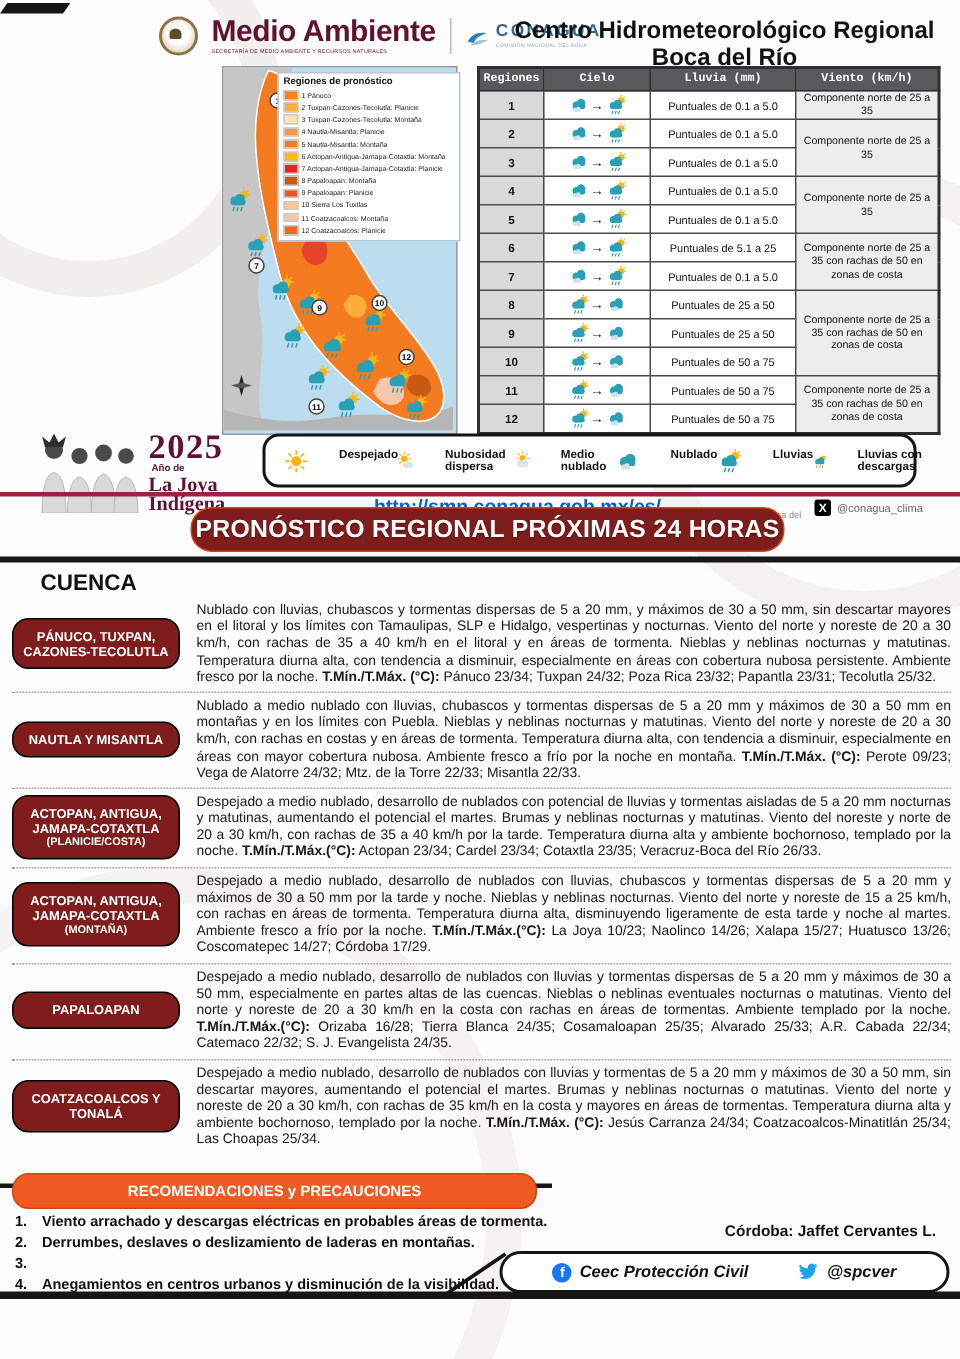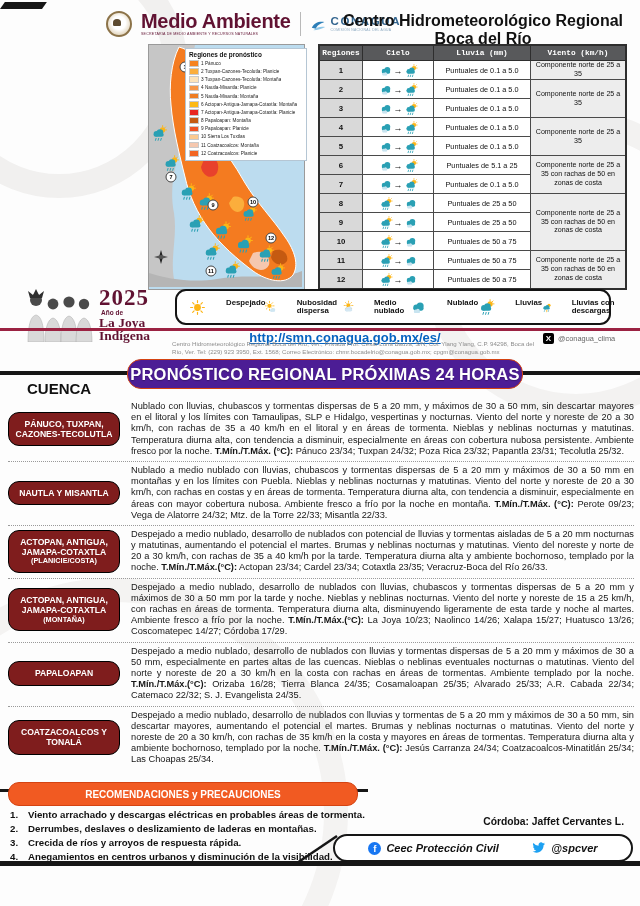--- a/index.html
+++ b/index.html
@@ -76,21 +76,21 @@
        font-weight:bold;color:#0563c1;text-decoration:underline;z-index:3;}
   .contact{position:absolute;left:172px;top:340px;width:368px;font-size:6.1px;color:#8d8d8d;
        line-height:1.35;z-index:3;}
   .xhandle{position:absolute;left:543px;top:333px;display:flex;align-items:center;gap:4px;z-index:3;}
   .xbox{width:11px;height:11px;background:#000;color:#fff;border-radius:2px;display:flex;
         align-items:center;justify-content:center;font-size:8px;font-weight:bold;}
   .xhandle .h{font-size:7.4px;color:#666;}
 
   
   .black-line{position:absolute;left:0;top:371px;width:640px;height:4px;background:#161616;z-index:2;}
-  .banner{position:absolute;left:127px;top:359px;width:394px;height:28px;background:#4c1d95;
+  .banner{position:absolute;left:127px;top:338px;width:394px;height:28px;background:#7f1d1d;
           border-radius:14px;border:1.5px solid #d44312;color:#fff;display:flex;align-items:center;
           justify-content:center;font-size:16.5px;font-weight:bold;z-index:3;letter-spacing:.2px;
           text-shadow:0 1px 1px rgba(0,0,0,.25);}
   .cuenca{position:absolute;left:27px;top:380px;font-size:15px;font-weight:bold;z-index:3;}
 
   
   .sections{position:absolute;left:8px;top:398px;width:626px;z-index:2;}
   .sec{display:flex;gap:11px;align-items:center;padding:3px 0 4px;}
   .sec + .sec{border-top:1.5px dotted #9a9a9a;}
   .sec-label{flex:0 0 112px;background:#7f1d1d;border:1px solid #000;border-radius:11px;
@@ -597,21 +597,20 @@
     <div class="rec-item">
         <span class="no">1.</span>
         <span>Viento arrachado y descargas eléctricas en probables áreas de tormenta.</span>
       </div>
     <div class="rec-item">
         <span class="no">2.</span>
         <span>Derrumbes, deslaves o deslizamiento de laderas en montañas.</span>
       </div>
     <div class="rec-item">
         <span class="no">3.</span>
-        <span>Crecida de ríos y arroyos de respuesta rápida.</span>
       </div>
     <div class="rec-item">
         <span class="no">4.</span>
         <span>Anegamientos en centros urbanos y disminución de la visibilidad.</span>
       </div>
   </div>
   <div class="author">Córdoba: Jaffet Cervantes L.</div>
 
   <div class="footer-line"></div>
   <svg class="diag" width="45" height="30">

